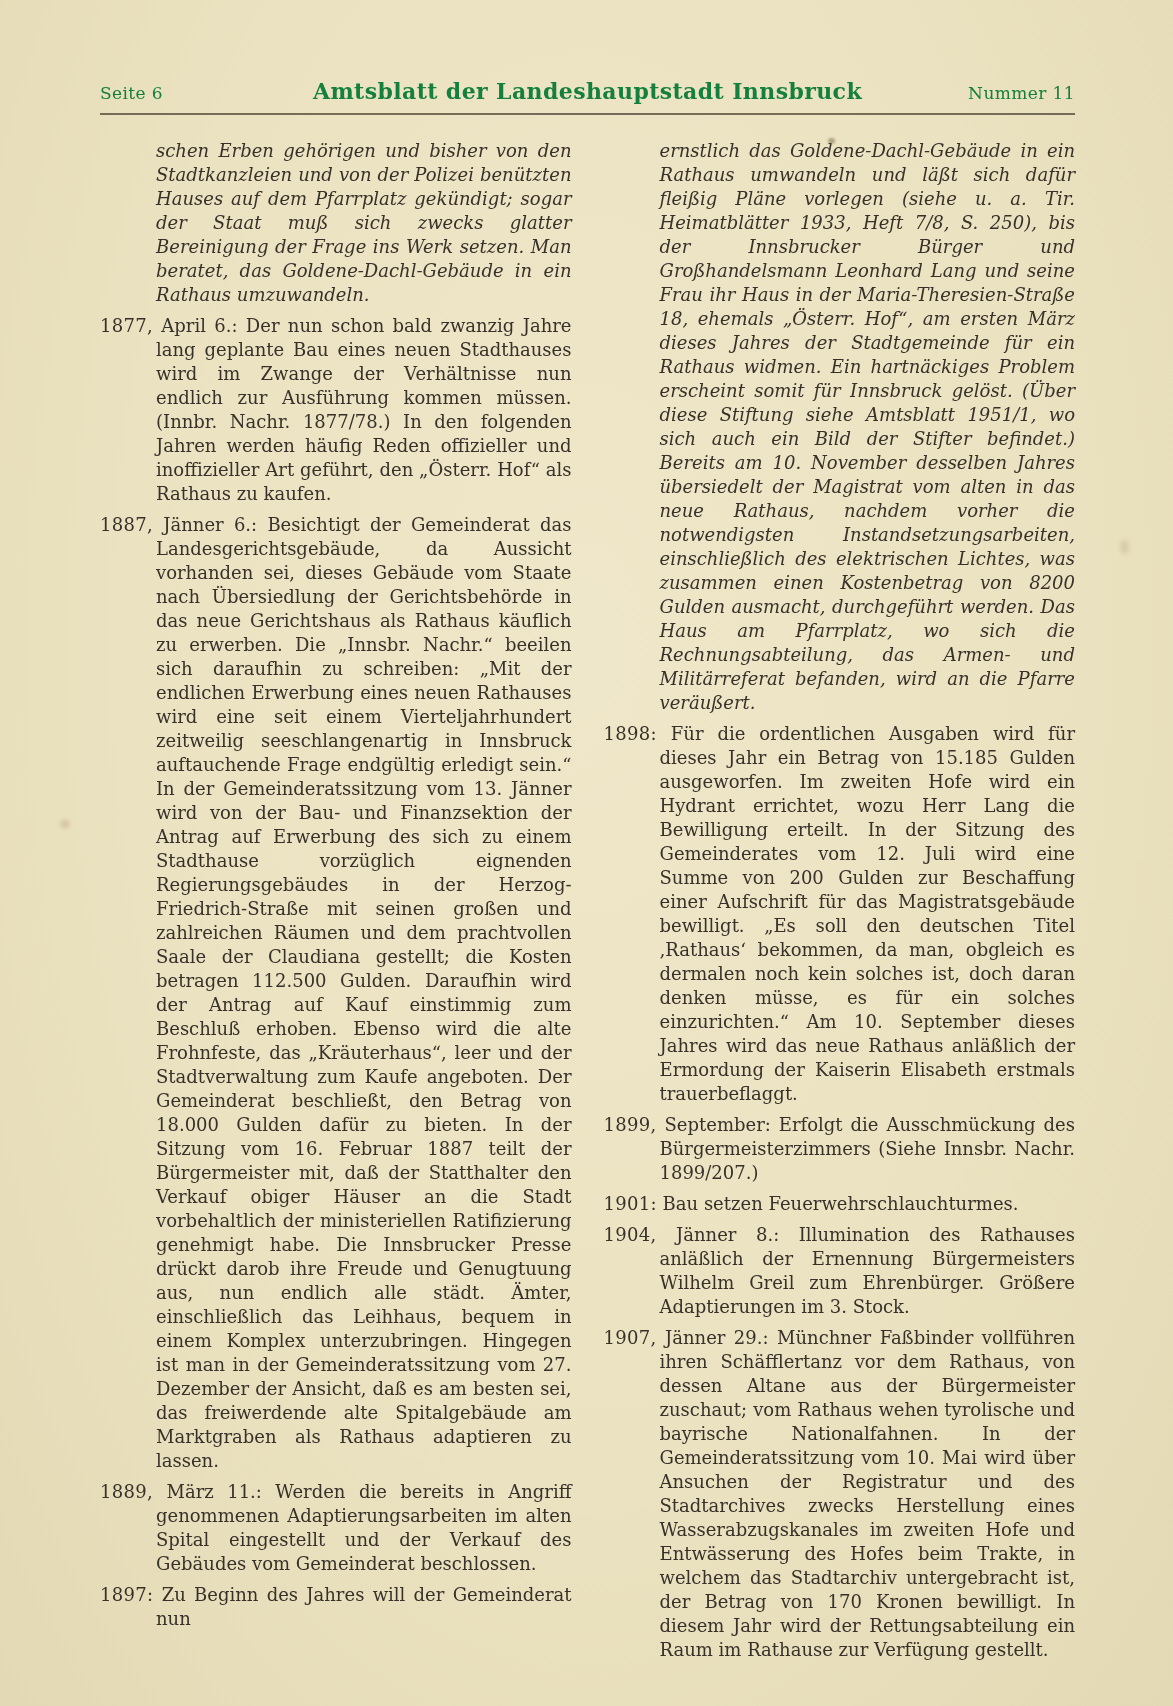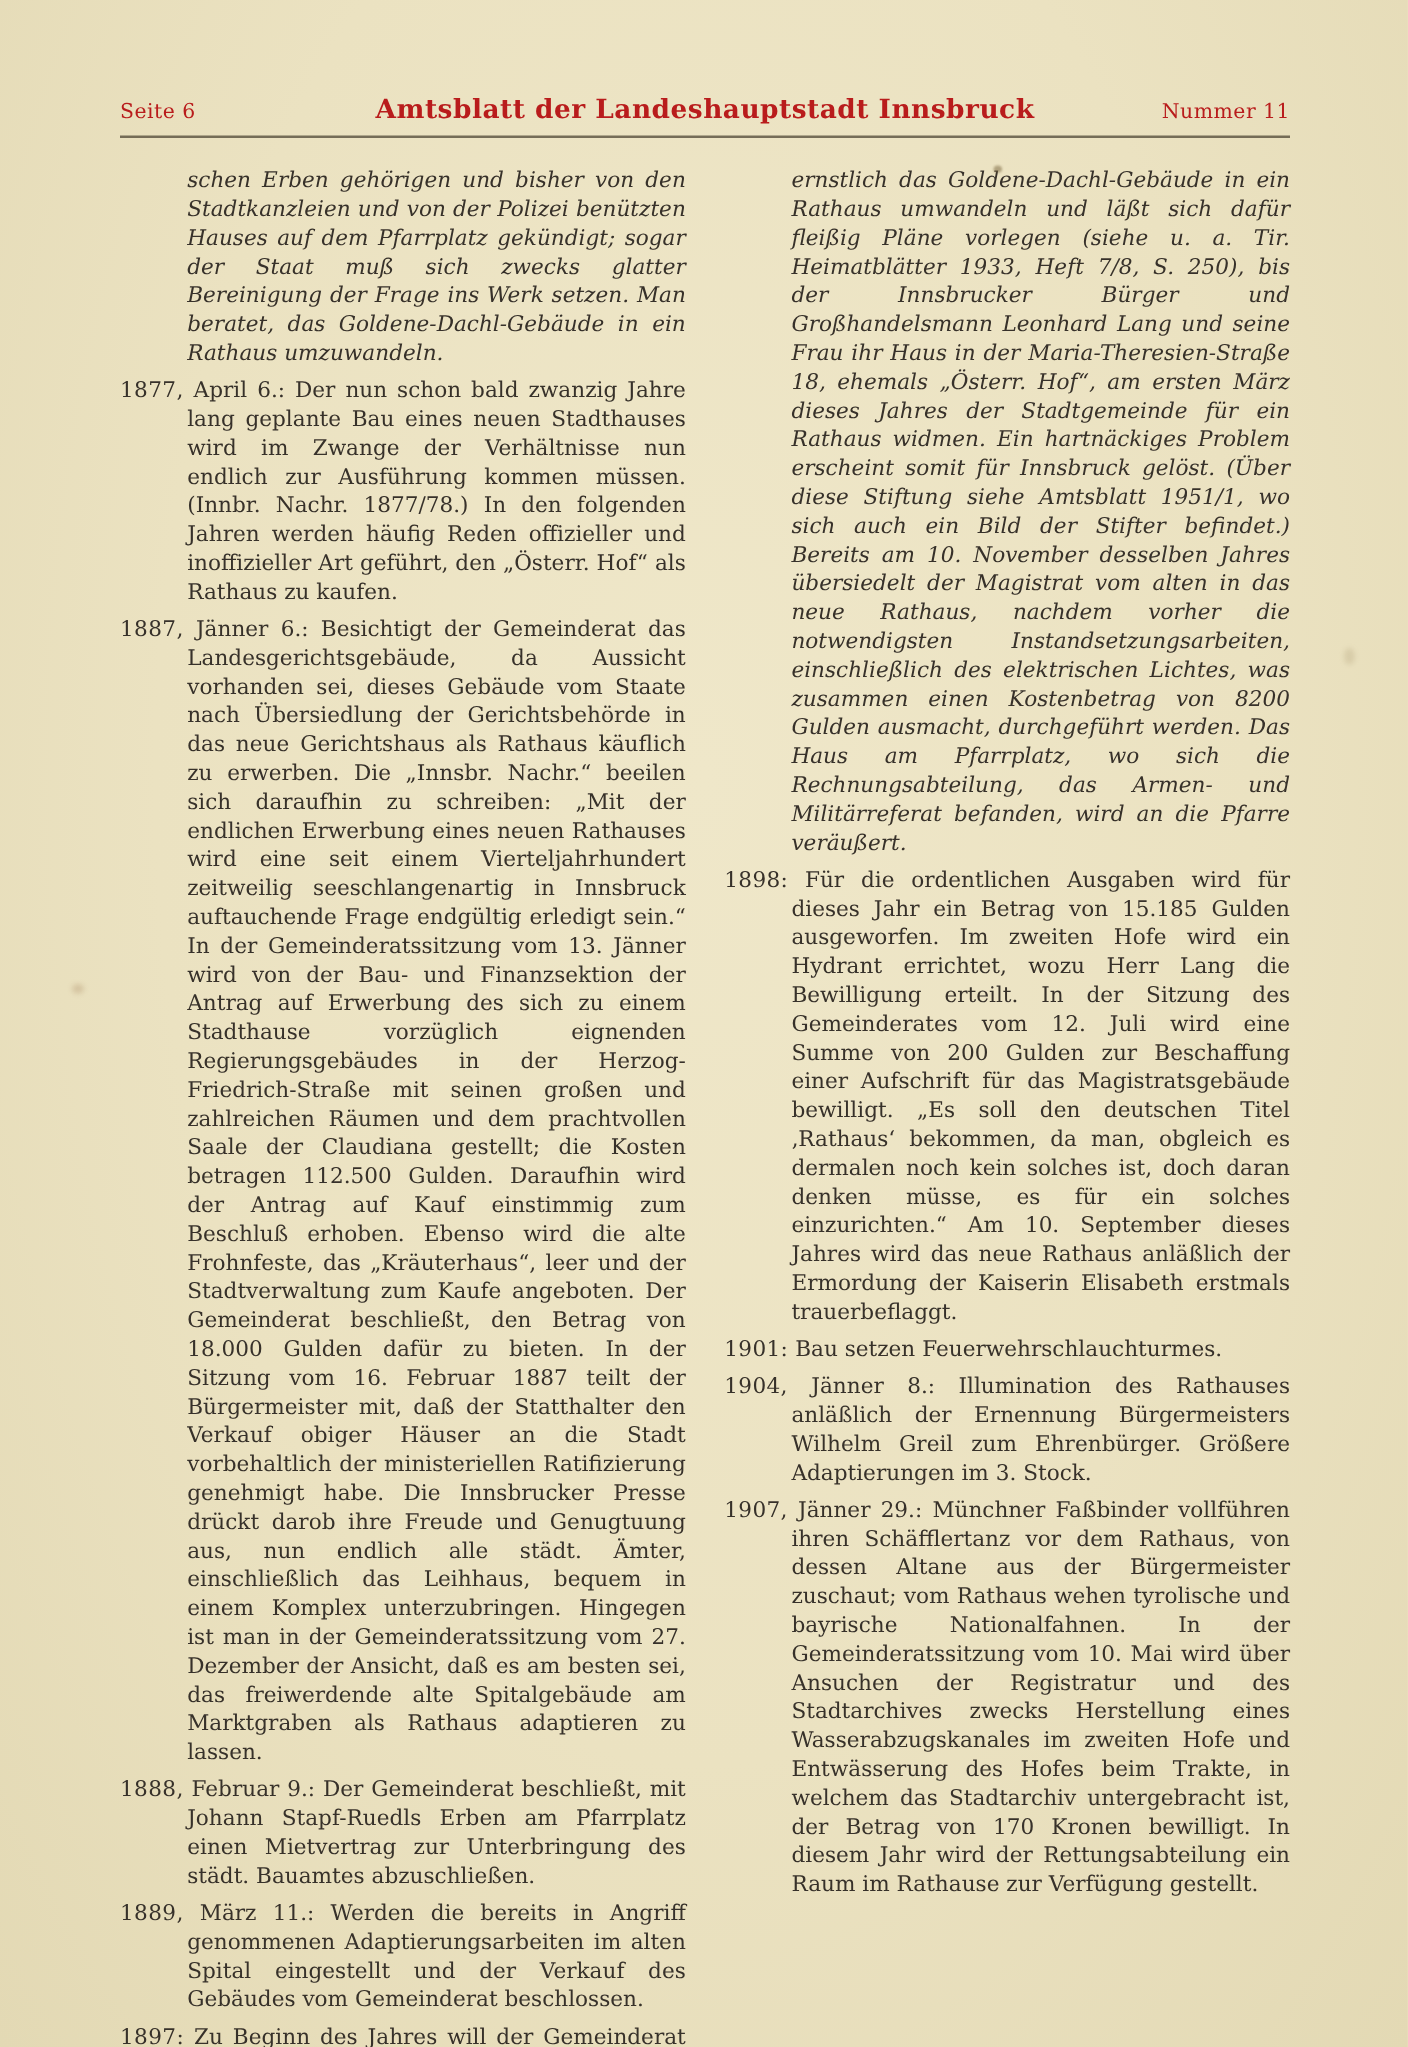--- a/index.html
+++ b/index.html
@@ -7,21 +7,21 @@
     width:1173px;height:1706px;
     background:#ebe2c1;
     background-image:radial-gradient(ellipse at 50% 38%, #efe7c9 0%, #ebe2c1 55%, #e3d9b4 100%);
     font-family:"DejaVu Serif","Liberation Serif",serif;
     color:#37312a;
     overflow:hidden;
     position:relative;
   }
   .page{padding:78px 98px 0 100px;}
   
-  .masthead{display:flex;align-items:baseline;font-size:17px;letter-spacing:.4px;color:#b91c1c;justify-content:center;}
+  .masthead{display:flex;align-items:baseline;font-size:17px;letter-spacing:.4px;color:#15803d;justify-content:center;}
   .masthead .left{width:200px;}
   .masthead .center{flex:1;text-align:center;font-weight:bold;font-size:22px;}
   .masthead .right{width:200px;text-align:right;}
   .rule{border:0;border-top:2px solid rgba(77,70,52,.75);margin:9px 0 0 0;}
   
   .cols{display:flex;gap:32px;margin-top:24px;}
   .col{flex:1;text-align:justify;font-size:18px;line-height:24px;hyphens:auto;}
   .cont-par{margin:0 0 7px 0;padding-left:56px;font-style:italic;}
   .entry{margin:7px 0 0 0;padding-left:56px;text-indent:-56px;}
   .entry .date{letter-spacing:.3px;}
@@ -53,38 +53,38 @@
       <p class="cont-par">schen Erben gehörigen und bisher von den Stadtkanzleien und von der Polizei benützten Hauses auf dem Pfarrplatz gekündigt; sogar der Staat muß sich zwecks glatter Bereinigung der Frage ins Werk setzen. Man beratet, das Goldene-Dachl-Gebäude in ein Rathaus umzuwandeln.</p>
       <p class="entry">
         <span class="date">1877,</span>
         <span>April 6.: Der nun schon bald zwanzig Jahre lang geplante Bau eines neuen Stadthauses wird im Zwange der Verhältnisse nun endlich zur Ausführung kommen müssen. (Innbr. Nachr. 1877/78.) In den folgenden Jahren werden häufig Reden offizieller und inoffizieller Art geführt, den „Österr. Hof“ als Rathaus zu kaufen.</span>
       </p>
       <p class="entry">
         <span class="date">1887,</span>
         <span>Jänner 6.: Besichtigt der Gemeinderat das Landesgerichtsgebäude, da Aussicht vorhanden sei, dieses Gebäude vom Staate nach Übersiedlung der Gerichtsbehörde in das neue Gerichtshaus als Rathaus käuflich zu erwerben. Die „Innsbr. Nachr.“ beeilen sich daraufhin zu schreiben: „Mit der endlichen Erwerbung eines neuen Rathauses wird eine seit einem Vierteljahrhundert zeitweilig seeschlangenartig in Innsbruck auftauchende Frage endgültig erledigt sein.“ In der Gemeinderatssitzung vom 13. Jänner wird von der Bau- und Finanzsektion der Antrag auf Erwerbung des sich zu einem Stadthause vorzüglich eignenden Regierungsgebäudes in der Herzog-Friedrich-Straße mit seinen großen und zahlreichen Räumen und dem prachtvollen Saale der Claudiana gestellt; die Kosten betragen 112.500 Gulden. Daraufhin wird der Antrag auf Kauf einstimmig zum Beschluß erhoben. Ebenso wird die alte Frohnfeste, das „Kräuterhaus“, leer und der Stadtverwaltung zum Kaufe angeboten. Der Gemeinderat beschließt, den Betrag von 18.000 Gulden dafür zu bieten. In der Sitzung vom 16. Februar 1887 teilt der Bürgermeister mit, daß der Statthalter den Verkauf obiger Häuser an die Stadt vorbehaltlich der ministeriellen Ratifizierung genehmigt habe. Die Innsbrucker Presse drückt darob ihre Freude und Genugtuung aus, nun endlich alle städt. Ämter, einschließlich das Leihhaus, bequem in einem Komplex unterzubringen. Hingegen ist man in der Gemeinderatssitzung vom 27. Dezember der Ansicht, daß es am besten sei, das freiwerdende alte Spitalgebäude am Marktgraben als Rathaus adaptieren zu lassen.</span>
       </p>
       <p class="entry">
-        <span class="date">1888,</span>
-        <span>Februar 9.: Der Gemeinderat beschließt, mit Johann Stapf-Ruedls Erben am Pfarrplatz einen Mietvertrag zur Unterbringung des städt. Bauamtes abzuschließen.</span>
-      </p>
-      <p class="entry">
         <span class="date">1889,</span>
         <span>März 11.: Werden die bereits in Angriff genommenen Adaptierungsarbeiten im alten Spital eingestellt und der Verkauf des Gebäudes vom Gemeinderat beschlossen.</span>
       </p>
       <p class="entry">
         <span class="date">1897:</span>
         <span>Zu Beginn des Jahres will der Gemeinderat nun</span>
       </p>
     </div>
 
     <div class="col">
       <p class="cont-par">ernstlich das Goldene-Dachl-Gebäude in ein Rathaus umwandeln und läßt sich dafür fleißig Pläne vorlegen (siehe u. a. Tir. Heimatblätter 1933, Heft 7/8, S. 250), bis der Innsbrucker Bürger und Großhandelsmann Leonhard Lang und seine Frau ihr Haus in der Maria-Theresien-Straße 18, ehemals „Österr. Hof“, am ersten März dieses Jahres der Stadtgemeinde für ein Rathaus widmen. Ein hartnäckiges Problem erscheint somit für Innsbruck gelöst. (Über diese Stiftung siehe Amtsblatt 1951/1, wo sich auch ein Bild der Stifter befindet.) Bereits am 10. November desselben Jahres übersiedelt der Magistrat vom alten in das neue Rathaus, nachdem vorher die notwendigsten Instandsetzungsarbeiten, einschließlich des elektrischen Lichtes, was zusammen einen Kostenbetrag von 8200 Gulden ausmacht, durchgeführt werden. Das Haus am Pfarrplatz, wo sich die Rechnungsabteilung, das Armen- und Militärreferat befanden, wird an die Pfarre veräußert.</p>
       <p class="entry">
         <span class="date">1898:</span>
         <span>Für die ordentlichen Ausgaben wird für dieses Jahr ein Betrag von 15.185 Gulden ausgeworfen. Im zweiten Hofe wird ein Hydrant errichtet, wozu Herr Lang die Bewilligung erteilt. In der Sitzung des Gemeinderates vom 12. Juli wird eine Summe von 200 Gulden zur Beschaffung einer Aufschrift für das Magistratsgebäude bewilligt. „Es soll den deutschen Titel ‚Rathaus‘ bekommen, da man, obgleich es dermalen noch kein solches ist, doch daran denken müsse, es für ein solches einzurichten.“ Am 10. September dieses Jahres wird das neue Rathaus anläßlich der Ermordung der Kaiserin Elisabeth erstmals trauerbeflaggt.</span>
+      </p>
+      <p class="entry">
+        <span class="date">1899,</span>
+        <span>September: Erfolgt die Ausschmückung des Bürgermeisterzimmers (Siehe Innsbr. Nachr. 1899/207.)</span>
       </p>
       <p class="entry">
         <span class="date">1901:</span>
         <span>Bau setzen Feuerwehrschlauchturmes.</span>
       </p>
       <p class="entry">
         <span class="date">1904,</span>
         <span>Jänner 8.: Illumination des Rathauses anläßlich der Ernennung Bürgermeisters Wilhelm Greil zum Ehrenbürger. Größere Adaptierungen im 3. Stock.</span>
       </p>
       <p class="entry">

